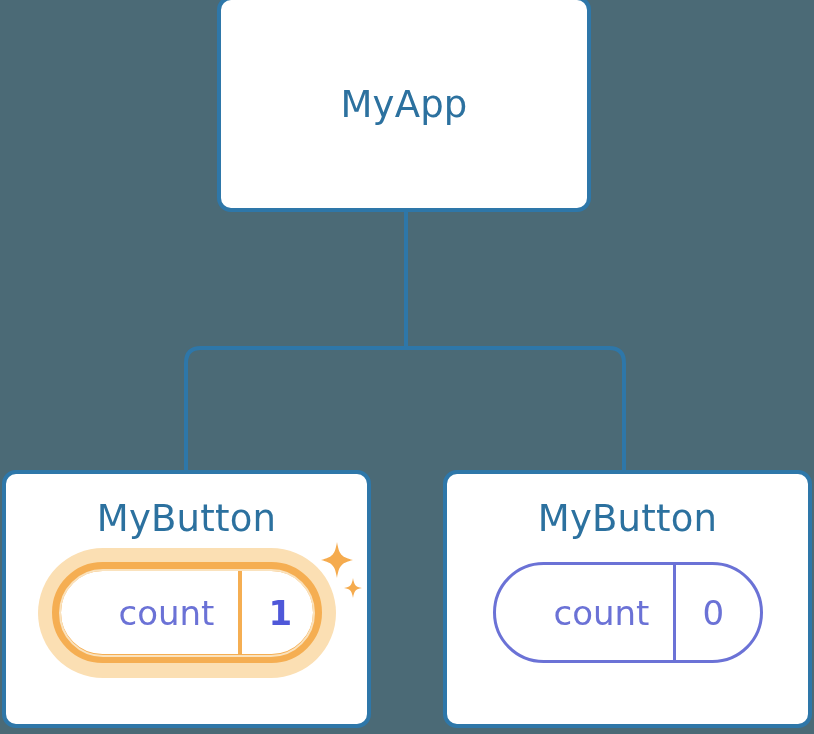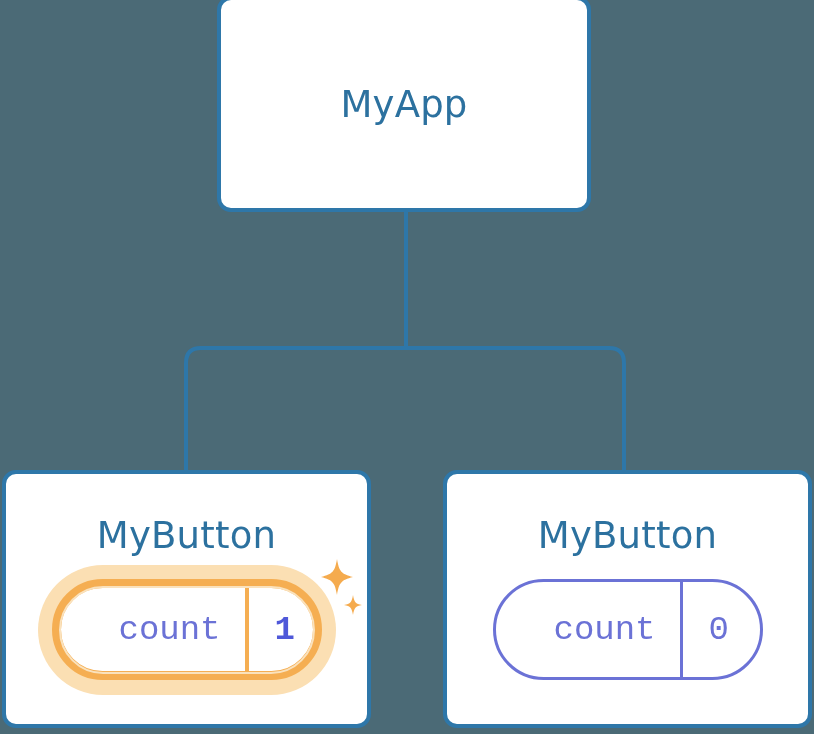--- a/index.html
+++ b/index.html
@@ -74,40 +74,39 @@
   
   #card-right {
     left: 443px;
     top: 470px;
     width: 369px;
     height: 258px;
   }
 
   #card-left .card-title,
   #card-right .card-title {
-    margin-top: 40px;
+    margin-top: 23px;
   }
 
   
   .pill-wrap {
     position: relative;
     margin-top: 22px;
     display: flex;
     align-items: center;
     justify-content: center;
   }
 
   .pill {
     display: flex;
     align-items: stretch;
     border-radius: 999px;
     background: #ffffff;
     position: relative;
     z-index: 2;
-    font-family: Liberation Mono, monospace;
   }
 
   .pill-key,
   .pill-val {
     display: flex;
     align-items: center;
     justify-content: center;
     font-size: 34px;
     line-height: 1;
   }

